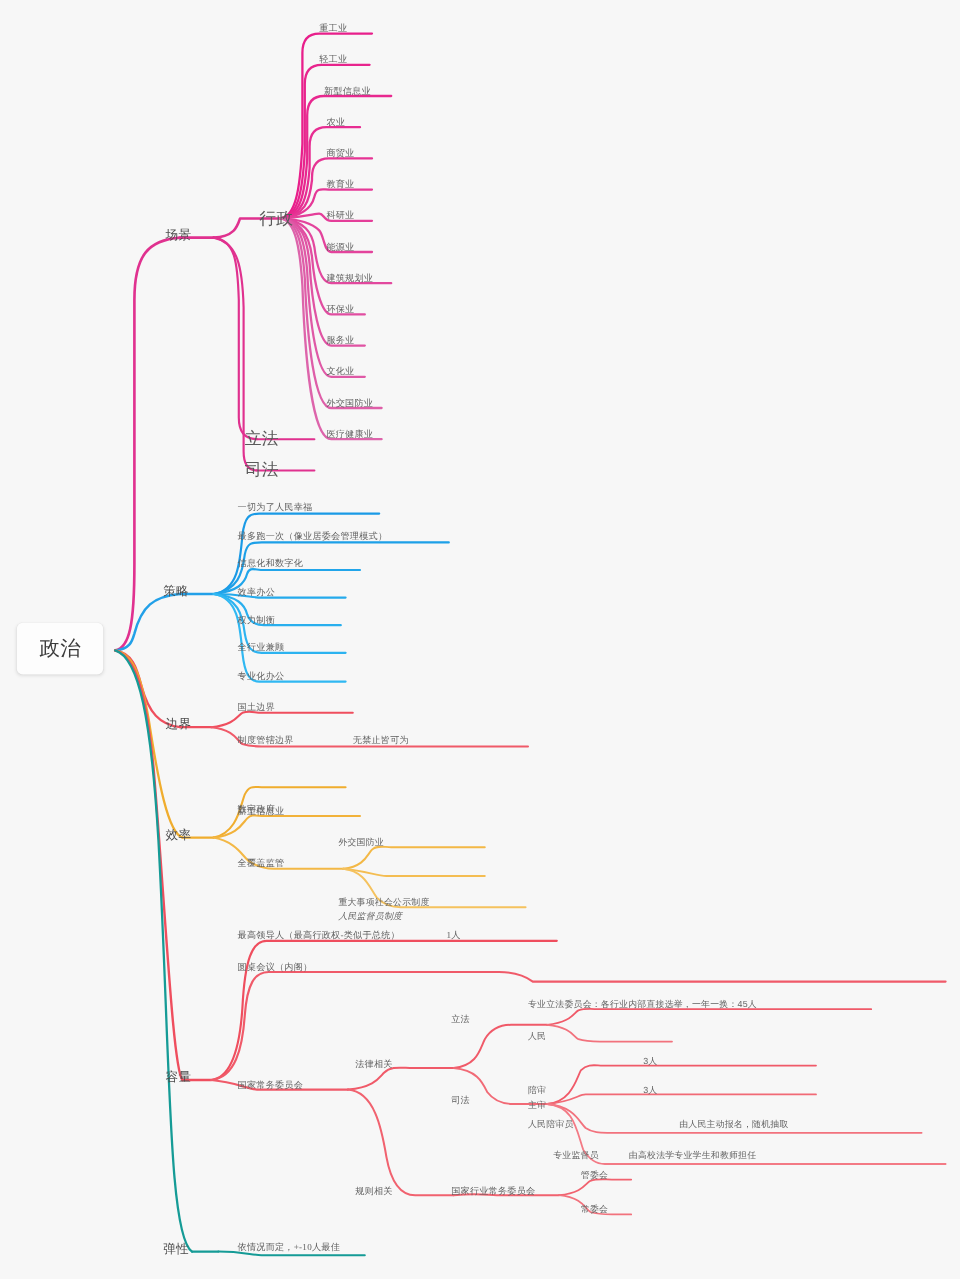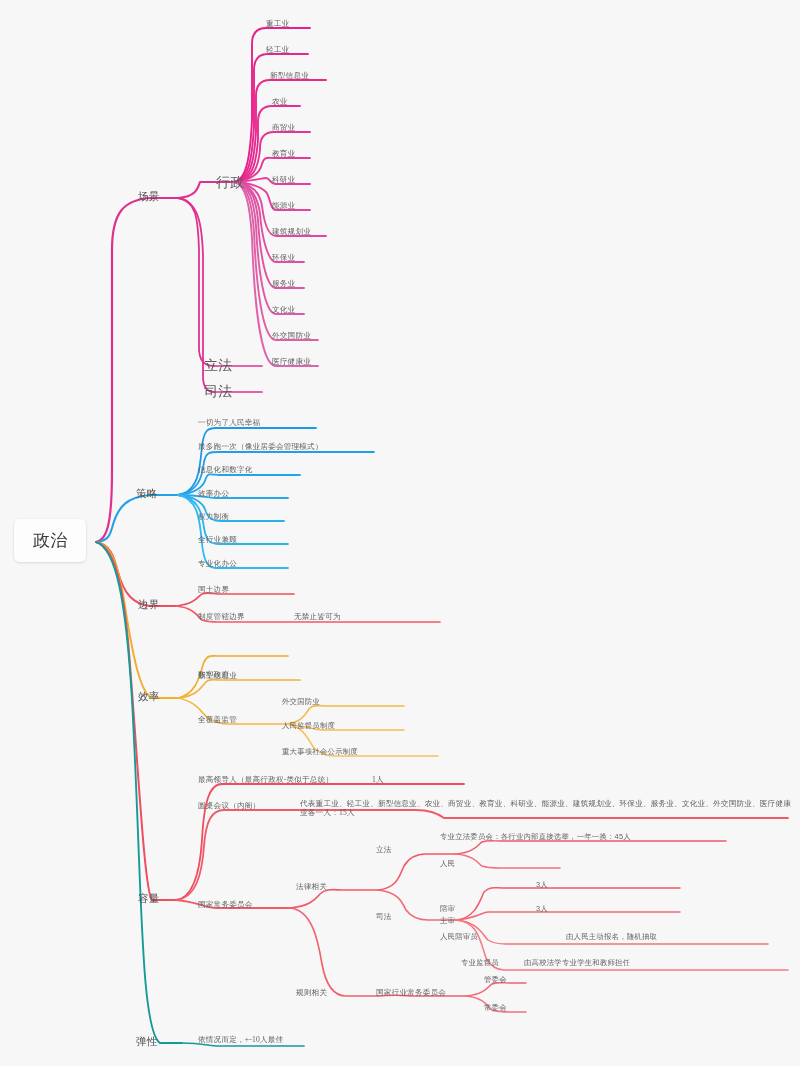--- a/index.html
+++ b/index.html
@@ -222,30 +222,29 @@
     <div class="node lvl1" style="left:138px; top:598px;">边界</div>
     <div class="node lvl3" style="left:198px; top:585px;">国土边界</div>
     <div class="node lvl3" style="left:198px; top:612px;">制度管辖边界</div>
     <div class="node lvl3" style="left:294px; top:612px;">无禁止皆可为</div>
 
     <div class="node lvl1" style="left:138px; top:690px;">效率</div>
     <div class="node lvl3" style="left:198px; top:670px;">数字政府</div>
     <div class="node lvl3" style="left:198px; top:671px;">新型信息业</div>
     <div class="node lvl3" style="left:198px; top:715px;">全覆盖监管</div>
     <div class="node lvl4" style="left:282px; top:697px;">外交国防业</div>
-    <div class="node lvl4" style="left:282px; top:721px;">人民监督员制度</div>
+    <div class="node lvl4" style="left:282px; top:759px;font-style:italic;">人民监督员制度</div>
     <div class="node lvl4" style="left:282px; top:747px;">重大事项社会公示制度</div>
 
     <div class="node lvl1" style="left:138px; top:892px;">容量</div>
 
     <div class="node lvl3" style="left:198px; top:775px;">最高领导人（最高行政权-类似于总统）</div>
     <div class="node lvl3" style="left:372px; top:775px;text-align:right;">1人</div>
 
     <div class="node lvl3" style="left:198px; top:801px;">圆桌会议（内阁）</div>
-    <div class="node lvl3 wrapline" style="left:300px; top:799px;">代表重工业、轻工业、新型信息业、农业、商贸业、教育业、科研业、能源业、建筑规划业、环保业、服务业、文化业、外交国防业、医疗健康业各一人：15人</div>
 
     <div class="node lvl3" style="left:198px; top:900px;">国家常务委员会</div>
 
     <div class="node lvl3" style="left:296px; top:882px;">法律相关</div>
     <div class="node lvl3" style="left:296px; top:988px;">规则相关</div>
 
     <div class="node lvl3" style="left:376px; top:845px;">立法</div>
     <div class="node lvl3" style="left:376px; top:912px;">司法</div>
 
     <div class="node lvl4" style="left:440px; top:832px;">专业立法委员会：各行业内部直接选举，一年一换：45人</div>

